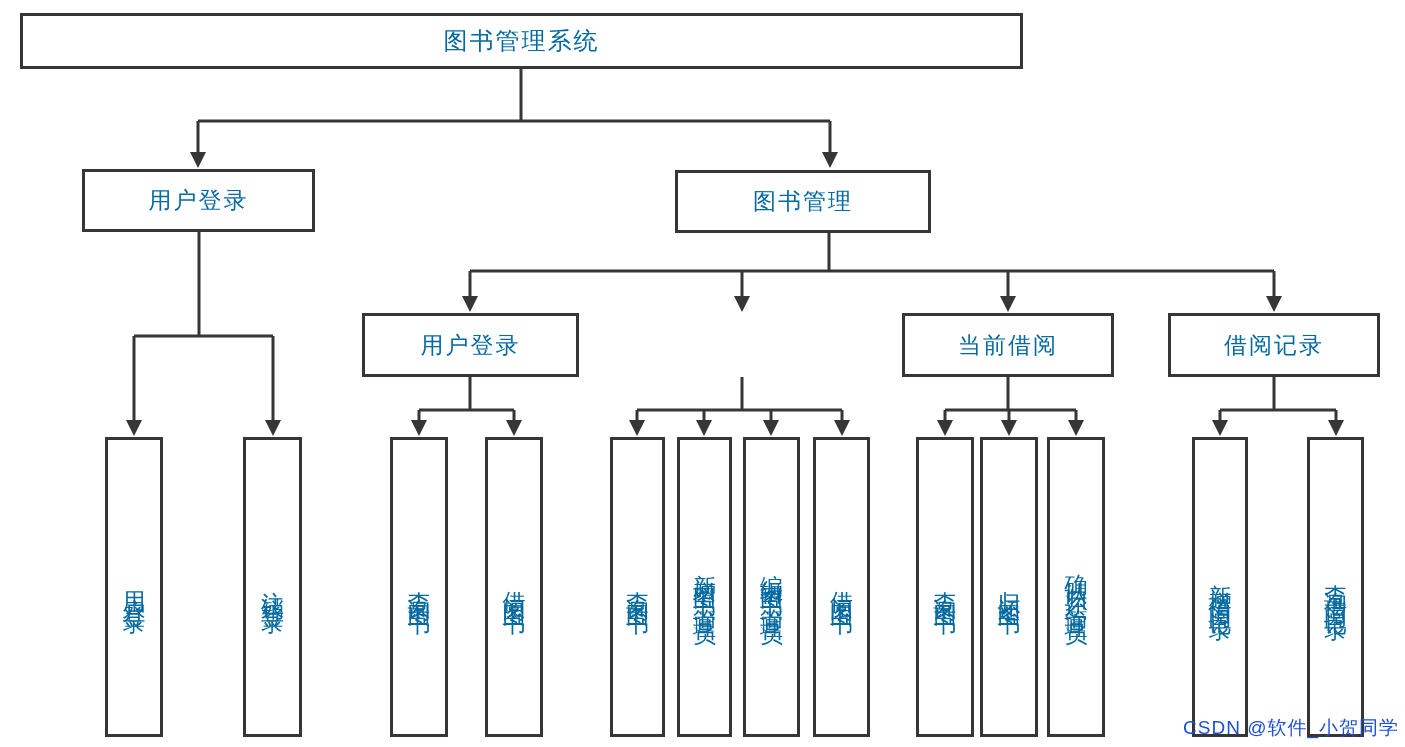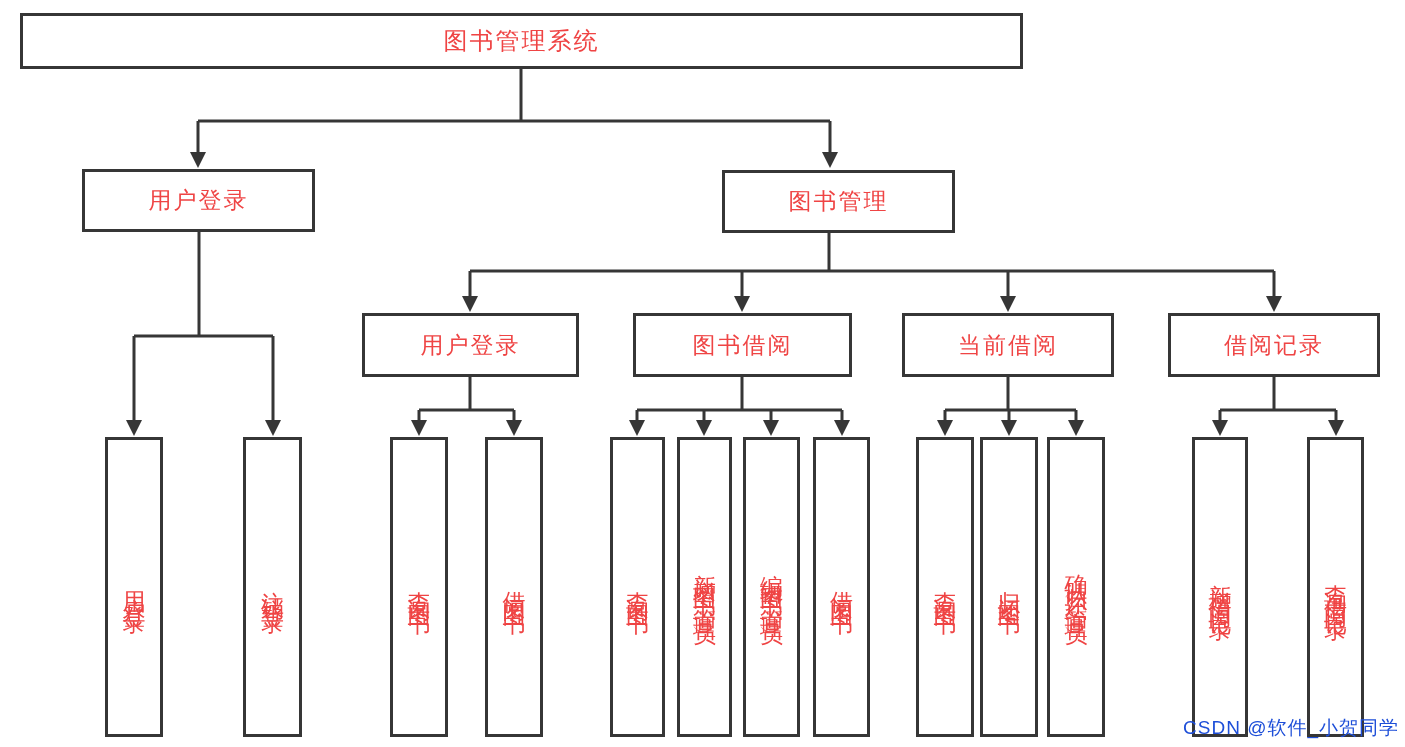--- a/index.html
+++ b/index.html
@@ -22,21 +22,21 @@
     z-index: 0;
   }
   .node {
     position: absolute;
     box-sizing: border-box;
     background: #ffffff;
     border: 3px solid #363636;
     display: flex;
     align-items: center;
     justify-content: center;
-    color: #ef4444;
+    color: #0369a1;
     z-index: 1;
   }
   .node.h span {
     font-size: 23px;
     letter-spacing: 2px;
     white-space: nowrap;
   }
   .node.root span {
     font-size: 24px;
     letter-spacing: 2px;
@@ -104,29 +104,26 @@
     </g>
   </svg>
 
   <div class="node h root" style="left:20px; top:13px; width:1003px; height:56px">
     <span>图书管理系统</span>
   </div>
 
   <div class="node h" style="left:82px; top:169px; width:233px; height:63px">
     <span>用户登录</span>
   </div>
-  <div class="node h" style="left:722px; top:170px; width:233px; height:63px">
+  <div class="node h" style="left:675px; top:170px; width:256px; height:63px">
     <span>图书管理</span>
   </div>
 
   <div class="node h" style="left:362px; top:313px; width:217px; height:64px">
     <span>用户登录</span>
-  </div>
-  <div class="node h" style="left:633px; top:313px; width:219px; height:64px">
-    <span>图书借阅</span>
   </div>
   <div class="node h" style="left:902px; top:313px; width:212px; height:64px">
     <span>当前借阅</span>
   </div>
   <div class="node h" style="left:1168px; top:313px; width:212px; height:64px">
     <span>借阅记录</span>
   </div>
 
   <div class="node leaf" style="left:105px; top:437px; width:58px; height:300px">
     <span>用户登录</span>

